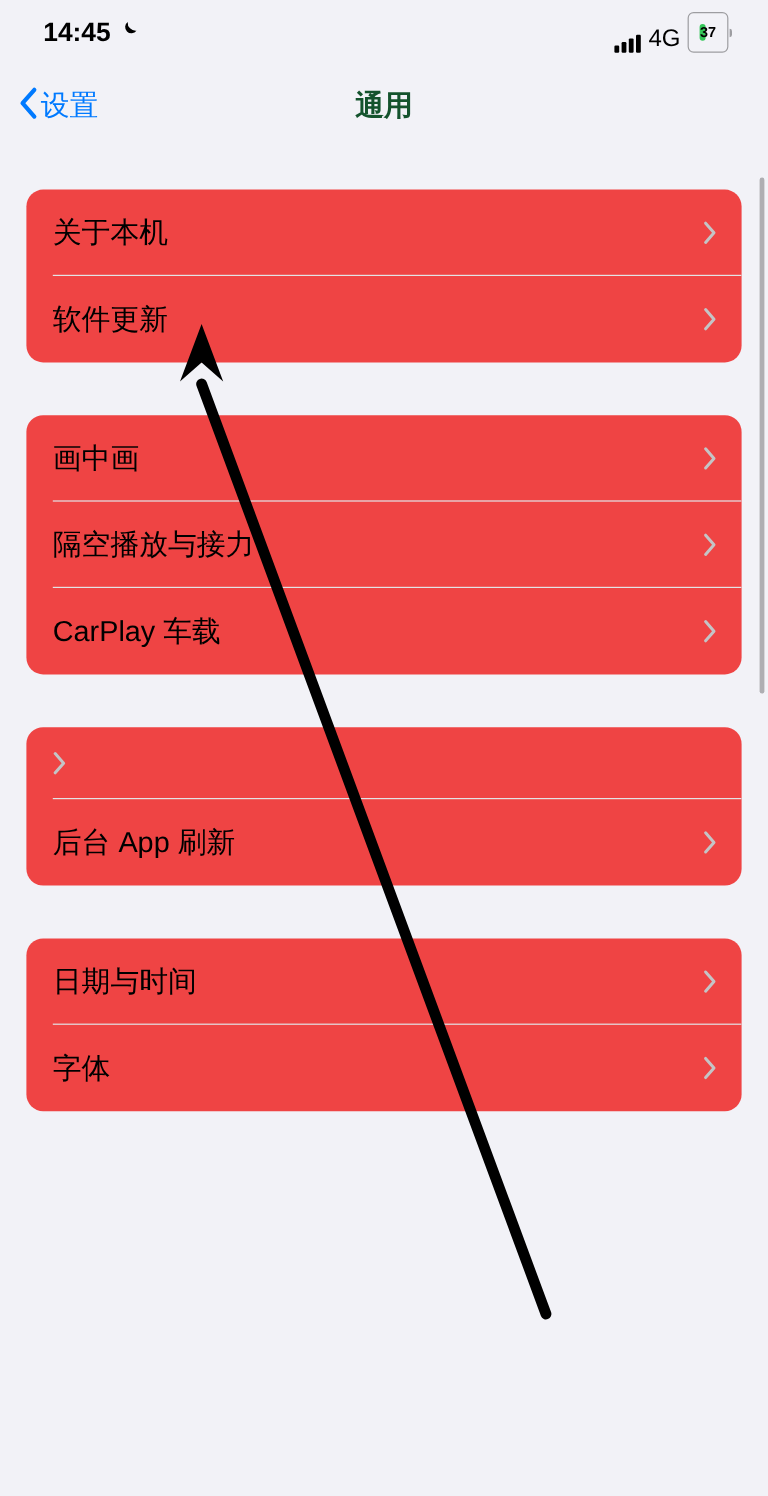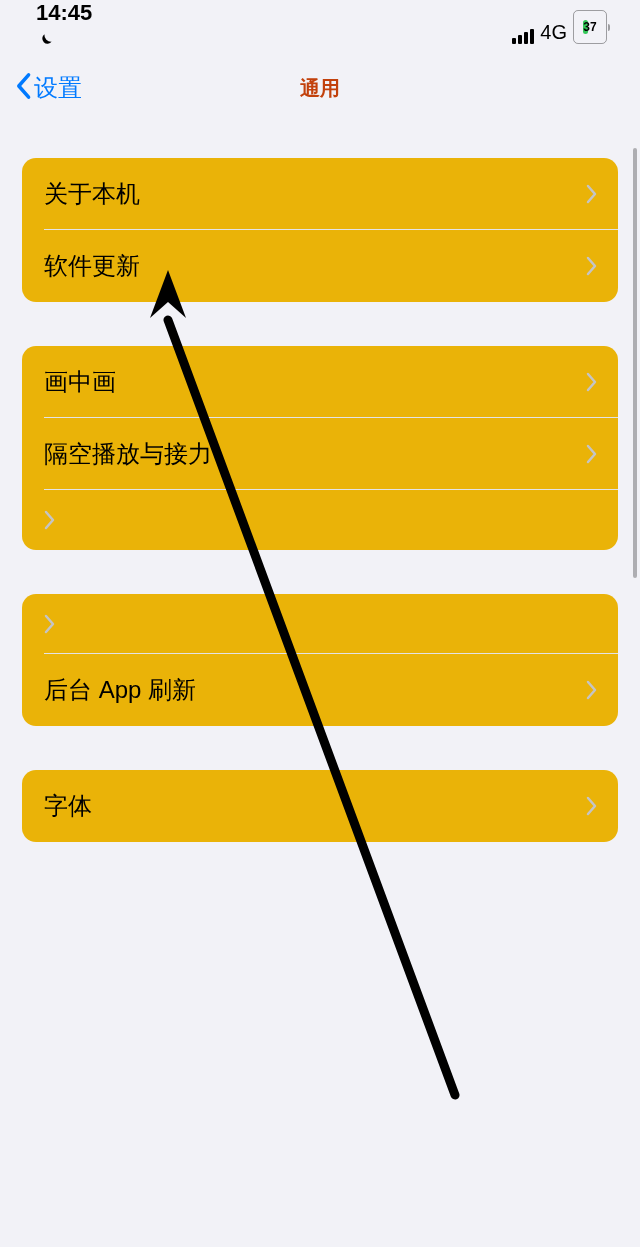--- a/index.html
+++ b/index.html
@@ -18,22 +18,22 @@
     }
     .status-bar {
       display: flex;
       justify-content: space-between;
       align-items: center;
       padding: 14px 30px 10px 36px;
       height: 50px;
     }
     .status-left {
       display: flex;
+      align-items: center;
       gap: 6px;
-      flex-direction: column;
     }
     .status-time {
       font-size: 22px;
       font-weight: 600;
       color: #000;
     }
     .moon-icon {
       width: 18px;
       height: 18px;
       display: inline-block;
@@ -121,29 +121,29 @@
       height: 28px;
     }
     .back-label {
       font-size: 24px;
       color: #007aff;
     }
     .nav-title {
       position: absolute;
       left: 50%;
       transform: translateX(-50%);
-      font-size: 20px;
+      font-size: 24px;
       font-weight: 600;
-      color: #c2410c;
+      color: #14532d;
     }
     .content {
       padding: 36px 22px 0 22px;
     }
     .section {
-      background: #eab308;
+      background: #ef4444;
       border-radius: 14px;
       margin-bottom: 44px;
       overflow: hidden;
     }
     .row {
       display: flex;
       align-items: center;
       justify-content: space-between;
       padding: 20px 20px 20px 22px;
       position: relative;
@@ -246,20 +246,21 @@
         <path d="M2 2 L9 10 L2 18" stroke="#c4c4c6" stroke-width="2.5" fill="none" stroke-linecap="round" stroke-linejoin="round"></path>
       </svg>
     </div>
     <div class="row">
       <span class="row-label">隔空播放与接力</span>
       <svg class="chevron-right" viewBox="0 0 12 20">
         <path d="M2 2 L9 10 L2 18" stroke="#c4c4c6" stroke-width="2.5" fill="none" stroke-linecap="round" stroke-linejoin="round"></path>
       </svg>
     </div>
     <div class="row">
+      <span class="row-label">CarPlay 车载</span>
       <svg class="chevron-right" viewBox="0 0 12 20">
         <path d="M2 2 L9 10 L2 18" stroke="#c4c4c6" stroke-width="2.5" fill="none" stroke-linecap="round" stroke-linejoin="round"></path>
       </svg>
     </div>
   </div>
 
   <div class="section">
     <div class="row">
       <svg class="chevron-right" viewBox="0 0 12 20">
         <path d="M2 2 L9 10 L2 18" stroke="#c4c4c6" stroke-width="2.5" fill="none" stroke-linecap="round" stroke-linejoin="round"></path>
@@ -267,20 +268,26 @@
     </div>
     <div class="row">
       <span class="row-label">后台 App 刷新</span>
       <svg class="chevron-right" viewBox="0 0 12 20">
         <path d="M2 2 L9 10 L2 18" stroke="#c4c4c6" stroke-width="2.5" fill="none" stroke-linecap="round" stroke-linejoin="round"></path>
       </svg>
     </div>
   </div>
 
   <div class="section">
+    <div class="row">
+      <span class="row-label">日期与时间</span>
+      <svg class="chevron-right" viewBox="0 0 12 20">
+        <path d="M2 2 L9 10 L2 18" stroke="#c4c4c6" stroke-width="2.5" fill="none" stroke-linecap="round" stroke-linejoin="round"></path>
+      </svg>
+    </div>
     <div class="row">
       <span class="row-label">字体</span>
       <svg class="chevron-right" viewBox="0 0 12 20">
         <path d="M2 2 L9 10 L2 18" stroke="#c4c4c6" stroke-width="2.5" fill="none" stroke-linecap="round" stroke-linejoin="round"></path>
       </svg>
     </div>
   </div>
 
 </div>
 

